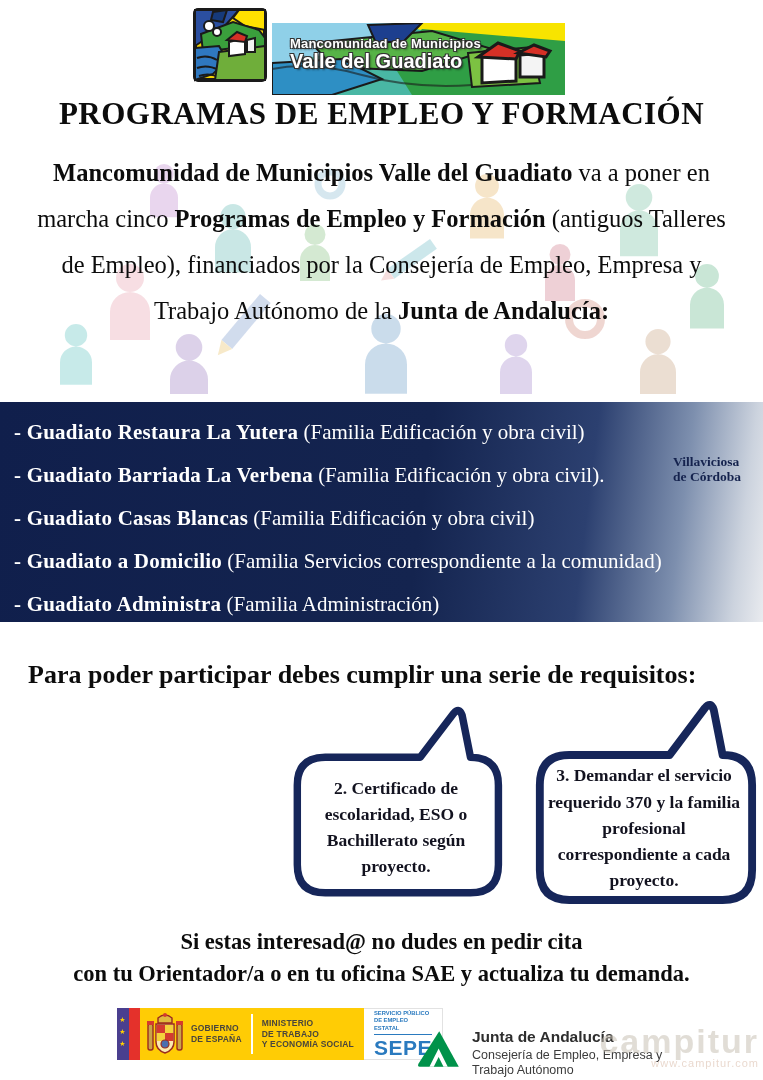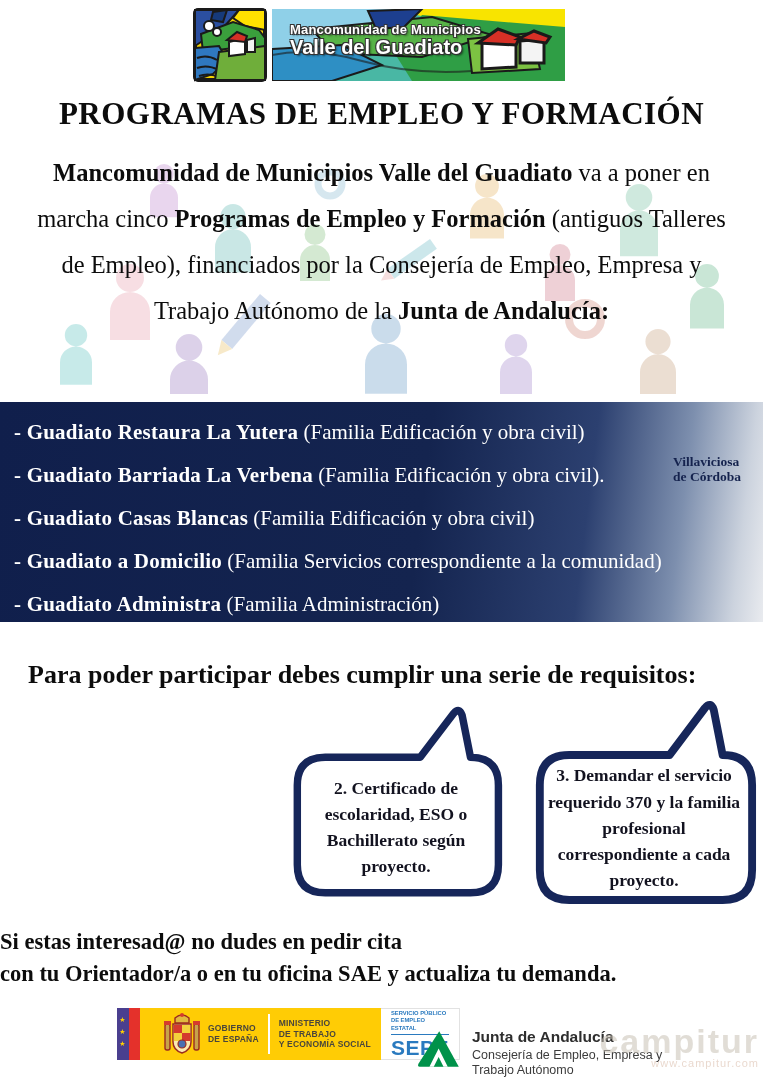--- a/index.html
+++ b/index.html
@@ -2,21 +2,21 @@
 <html><head>
 <meta charset="utf-8">
 <style>
   html,body{margin:0;padding:0;background:#888;}
   .page{position:relative;width:763px;height:1080px;background:#ffffff;margin:0 auto;
         overflow:hidden;font-family:"Liberation Serif",serif;color:#0c0c0c;}
 
   
   .logo-wrap{position:absolute;top:8px;left:193px;width:372px;height:74px;display:flex;gap:5px;}
   .logo-square{width:74px;height:74px;flex:0 0 auto;}
-  .logo-strip{position:relative;width:293px;height:72px;margin-top:1px;}
+  .logo-strip{position:relative;width:293px;height:72px;margin-top:15px;}
   .logo-strip svg{position:absolute;inset:0;}
   .logo-text{position:absolute;left:18px;top:14px;line-height:1.05;color:#fff;
              font-family:"Liberation Sans",sans-serif;font-weight:bold;
              text-shadow:1px 1px 0 #333,-1px 1px 0 #333,1px -1px 0 #333,-1px -1px 0 #333,2px 2px 2px rgba(0,0,0,.45);}
   .logo-text .l1{font-size:13px;letter-spacing:.2px;}
   .logo-text .l2{font-size:20px;}
 
   
   .main-title{position:absolute;top:96px;left:0;right:0;text-align:center;margin:0;
               font-size:31px;font-weight:bold;letter-spacing:.5px;}
@@ -44,32 +44,32 @@
   .bubble{position:absolute;}
   .bubble svg{position:absolute;inset:0;width:100%;height:100%;}
   .bubble-text{position:absolute;left:15px;right:15px;top:60px;bottom:12px;z-index:1;
                display:flex;align-items:center;justify-content:center;text-align:center;
                font-size:17.5px;font-weight:bold;line-height:1.5;color:#12121f;}
   .bubble1{left:26px;top:0;width:230px;height:212px;}
   .bubble2{left:288px;top:6px;width:216px;height:198px;}
   .bubble3{left:530px;top:0;width:228px;height:212px;}
 
   
-  .cta{position:absolute;top:926px;left:0;right:0;font-weight:bold;
+  .cta{position:absolute;top:926px;left:0;right:0;text-align:center;font-weight:bold;
        font-size:22.5px;line-height:32px;}
 
   
   .footer{position:absolute;top:1004px;left:0;right:0;height:64px;
           font-family:"Liberation Sans",sans-serif;}
   .gob-block{position:absolute;left:117px;top:4px;height:52px;display:flex;}
   .gob-stars{width:12px;background:#4a3f8f;color:#ffd200;font-size:7px;line-height:1;
              display:flex;align-items:center;justify-content:center;
              writing-mode:vertical-rl;text-orientation:upright;letter-spacing:4px;}
   .gob-red{width:11px;background:#e4312b;}
-  .gob-yellow{background:#ffcc05;display:flex;align-items:center;padding:0 10px 0 23px;}
+  .gob-yellow{background:#ffcc05;display:flex;align-items:center;padding:0 10px 0 6px;}
   .gob-arms{width:38px;height:44px;margin-right:7px;}
   .gob-txt{font-size:8.5px;font-weight:bold;color:#4a463c;line-height:1.25;letter-spacing:.2px;}
   .gob-sep{width:2px;background:#fff;align-self:stretch;margin:6px 9px;}
   .sepe-box{width:70px;background:#fff;border:1px solid #e2e2e2;border-left:none;
             display:flex;flex-direction:column;align-items:center;justify-content:center;padding:3px 4px;}
   .sepe-small{font-size:5.8px;font-weight:bold;color:#2a7abf;line-height:1.25;text-align:left;
               border-bottom:1.5px solid #2a7abf;padding-bottom:2px;margin-bottom:2px;width:58px;}
   .sepe-big{font-size:21px;font-weight:bold;color:#2a7abf;letter-spacing:.5px;line-height:1;}
 
   .junta-block{position:absolute;left:416px;top:24px;display:flex;align-items:flex-start;gap:12px;}

